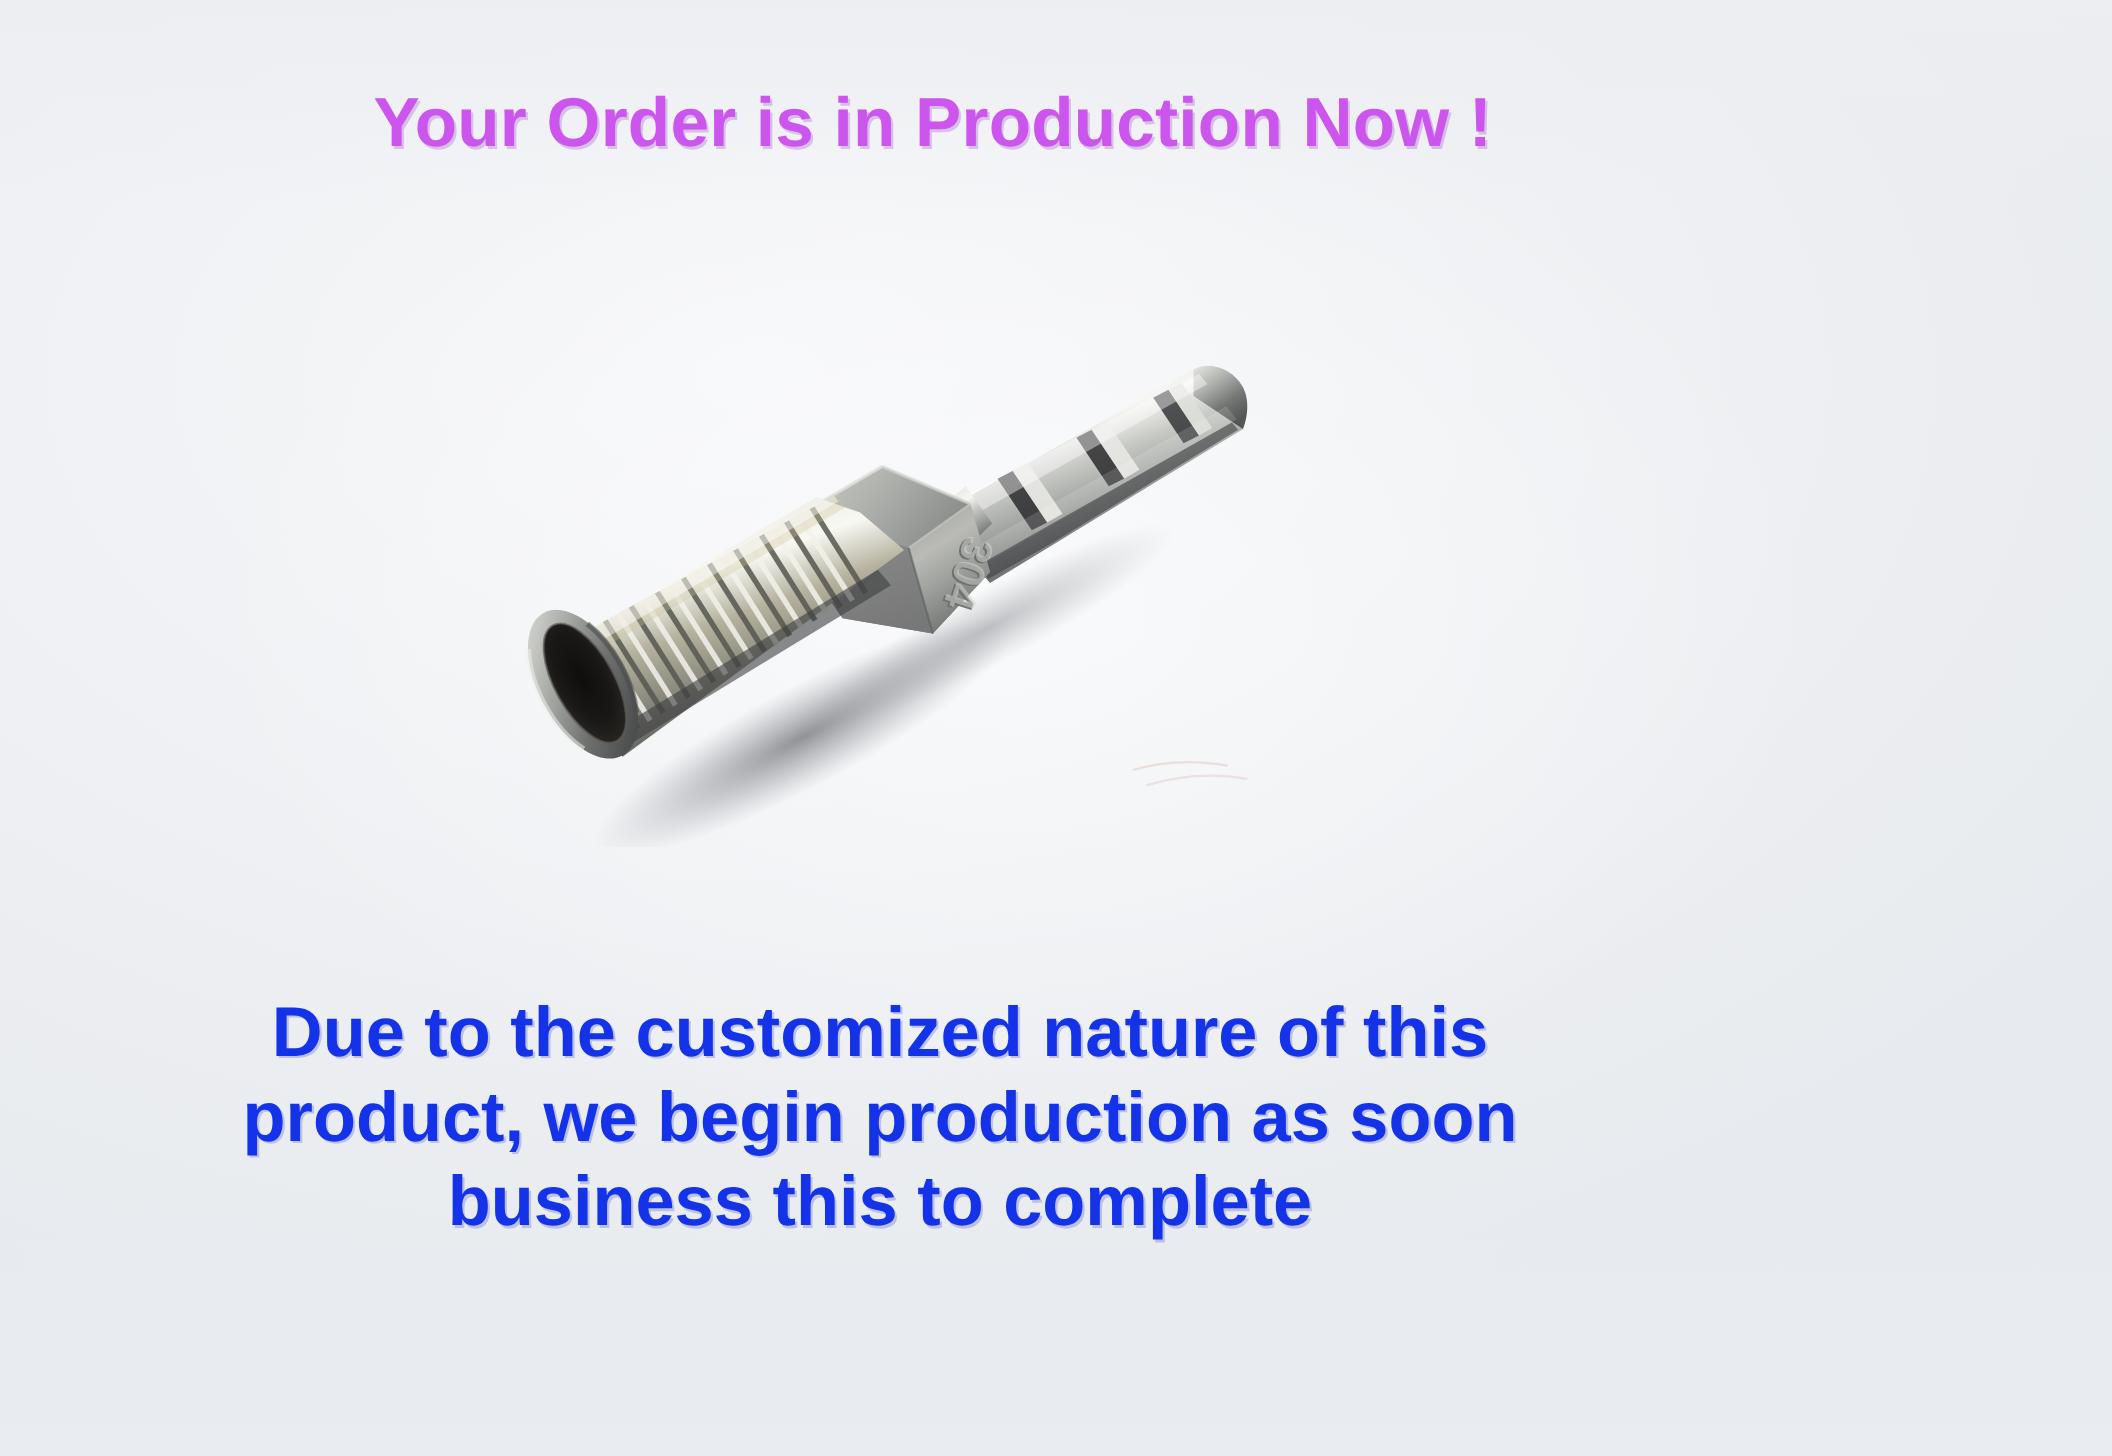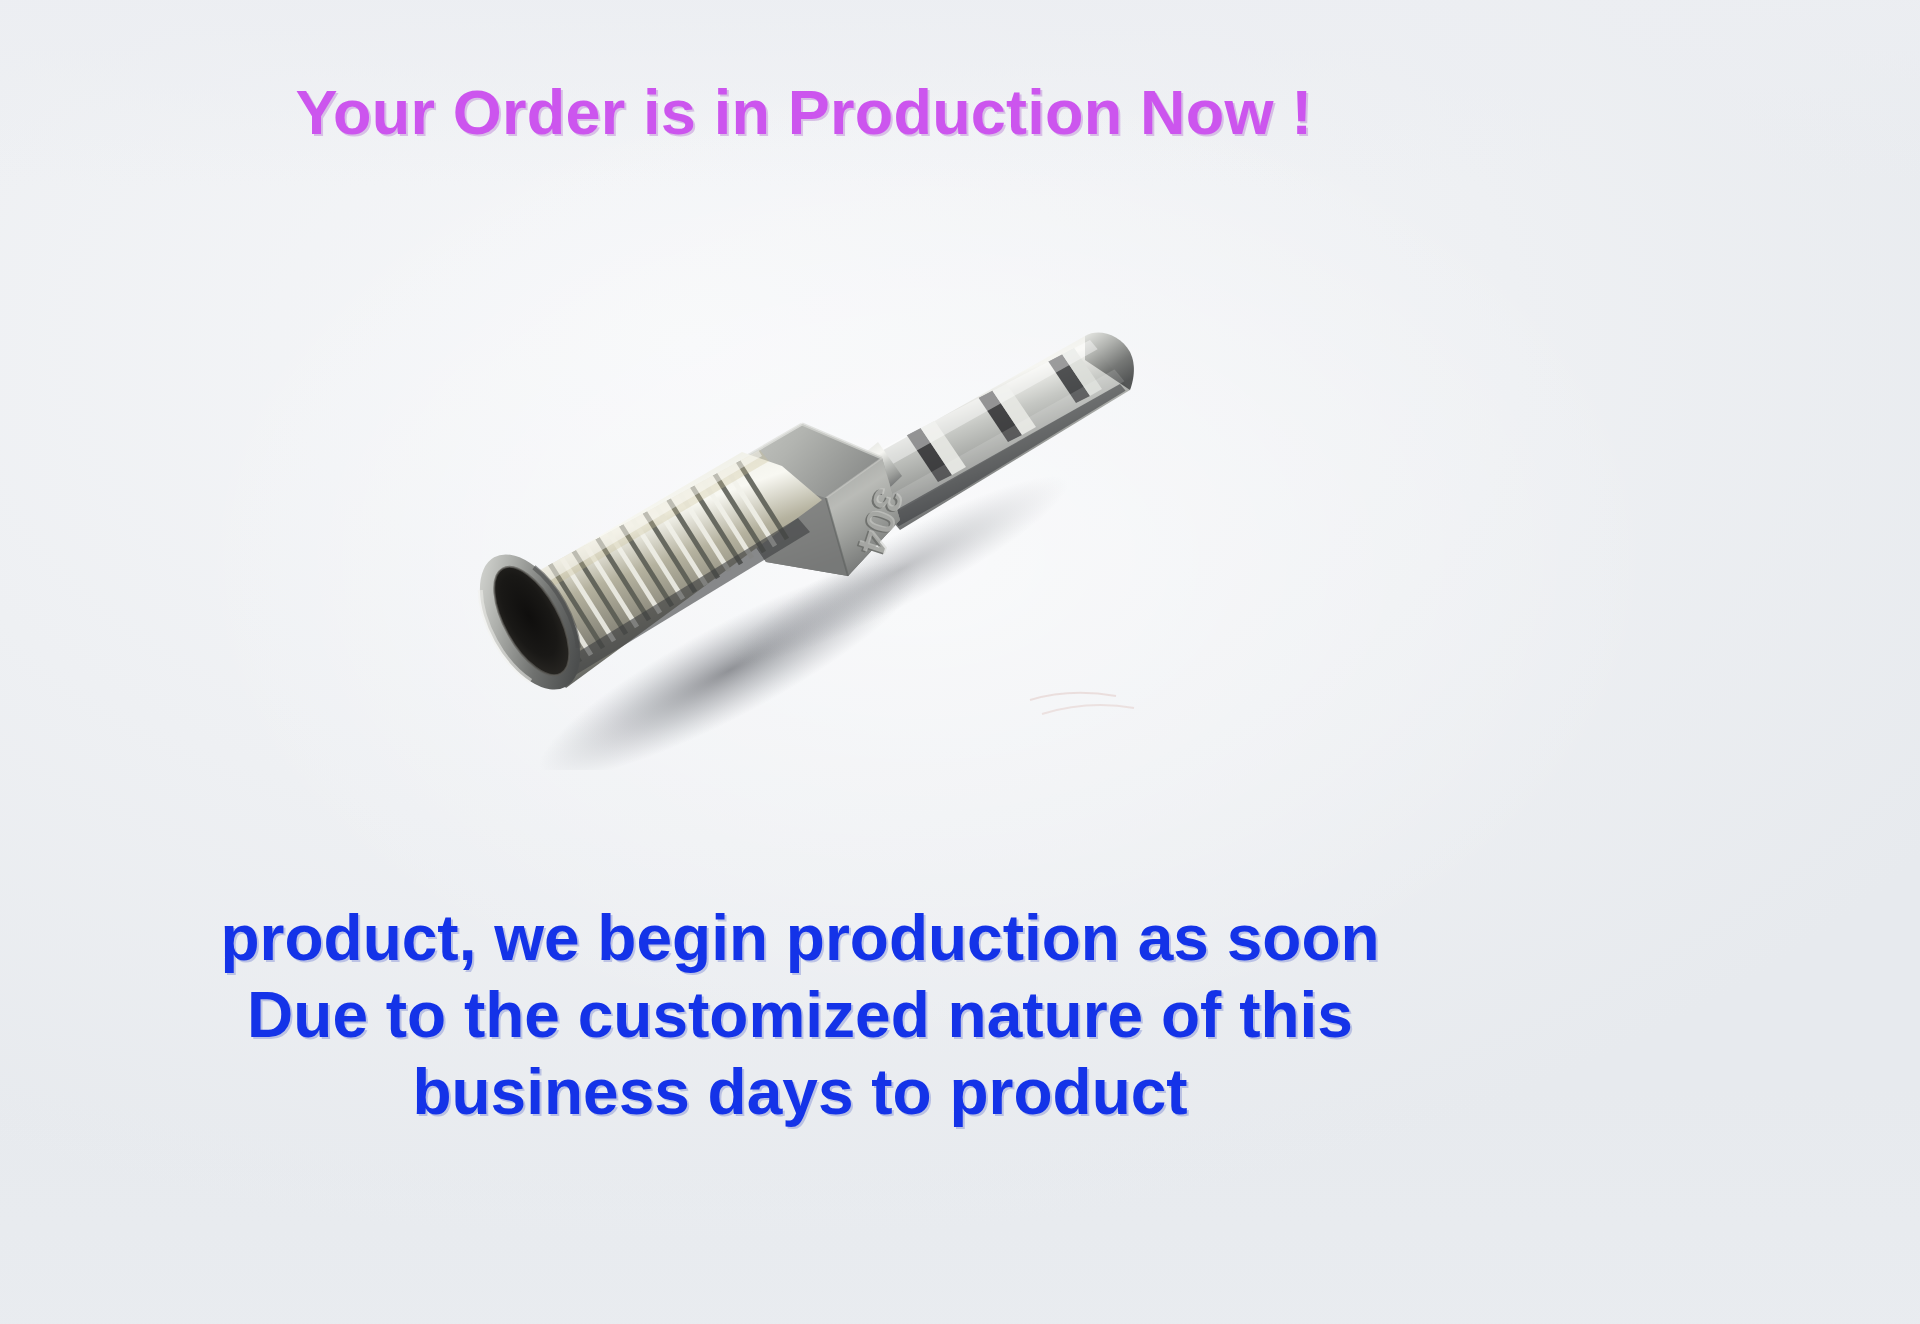--- a/index.html
+++ b/index.html
@@ -48,20 +48,21 @@
     top: 78px;
     width: 1608px;
     text-align: center;
     font-size: 63px;
     font-weight: bold;
     letter-spacing: 0.2px;
     color: #cc55ee;
     text-shadow: 2px 2px 0 rgba(150,60,190,0.28);
     white-space: nowrap;
     line-height: 1.08;
+    padding-left: 44px;
   }
 
   
   .bodycopy {
     position: absolute;
     left: 105px;
     top: 900px;
     width: 1390px;
     text-align: center;
     font-size: 64px;
@@ -244,18 +245,18 @@
       <g opacity="0.35">
         <path d="M600,430 q40,-12 86,-4" stroke="#d8b4ad" stroke-width="2" fill="none"></path>
         <path d="M612,444 q46,-14 92,-6" stroke="#dcbbb4" stroke-width="2" fill="none"></path>
       </g>
     </svg>
   </div>
 
   <div class="headline">Your Order is in Production Now !</div>
 
   <div class="bodycopy">
+    <span class="ln">Due to the customized nature of this</span>
     <span class="ln">product, we begin production as soon</span>
-    <span class="ln">Due to the customized nature of this</span>
-    <span class="ln">business days to product</span>
+    <span class="ln">business this to complete</span>
   </div>
 
 </div>
 
 </body></html>

